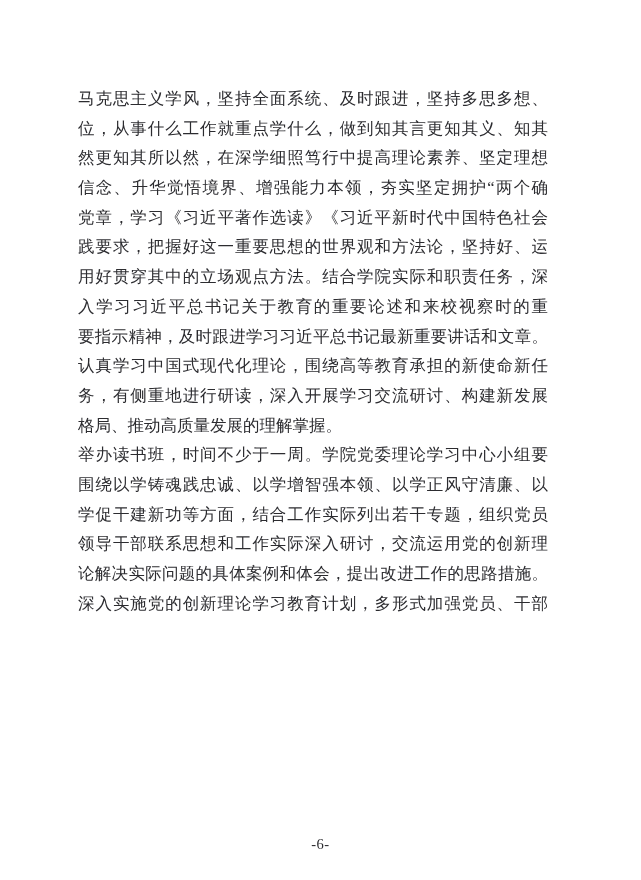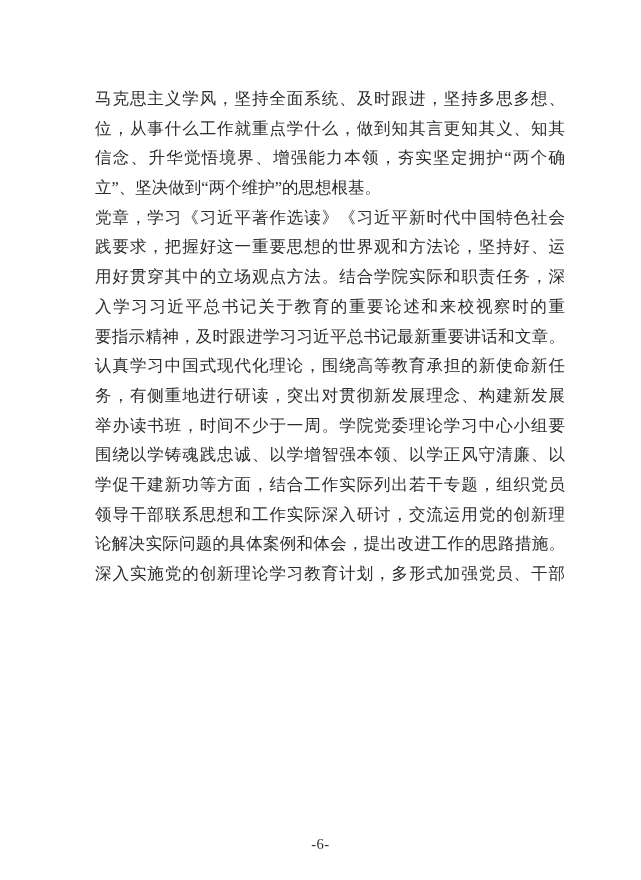--- a/index.html
+++ b/index.html
@@ -10,21 +10,21 @@
     width: 641px;
     height: 880px;
     background: #ffffff;
     position: relative;
     overflow: hidden;
     font-family: "Liberation Serif", "DejaVu Serif", serif;
     color: #2c2c30;
   }
   .text-block {
     position: absolute;
-    left: 95px;
+    left: 78px;
     top: 84px;
     width: 470px;
   }
   .line {
     font-size: 16.5px;
     line-height: 29.7px;
     height: 29.7px;
     text-align: justify;
     text-align-last: justify;
     text-justify: inter-character;
@@ -46,29 +46,30 @@
     letter-spacing: 0.5px;
     color: #2c2c30;
   }
 </style>
 </head>
 <body>
 
 <div class="text-block">
   <div class="line">马克思主义学风，坚持全面系统、及时跟进，坚持多思多想、</div>
   <div class="line">位，从事什么工作就重点学什么，做到知其言更知其义、知其</div>
+  <div class="line">然更知其所以然，在深学细照笃行中提高理论素养、坚定理想</div>
   <div class="line">信念、升华觉悟境界、增强能力本领，夯实坚定拥护“两个确</div>
-  <div class="line para-end">立”、坚决做到“两个维护”的思想根基。</div>
   <div class="line">党章，学习《习近平著作选读》《习近平新时代中国特色社会</div>
   <div class="line">践要求，把握好这一重要思想的世界观和方法论，坚持好、运</div>
   <div class="line">用好贯穿其中的立场观点方法。结合学院实际和职责任务，深</div>
   <div class="line">入学习习近平总书记关于教育的重要论述和来校视察时的重</div>
   <div class="line">要指示精神，及时跟进学习习近平总书记最新重要讲话和文章。</div>
   <div class="line">认真学习中国式现代化理论，围绕高等教育承担的新使命新任</div>
-  <div class="line">务，有侧重地进行研读，突出对贯彻新发展理念、构建新发展</div>
+  <div class="line">务，有侧重地进行研读，深入开展学习交流研讨、构建新发展</div>
+  <div class="line para-end">格局、推动高质量发展的理解掌握。</div>
   <div class="line">举办读书班，时间不少于一周。学院党委理论学习中心小组要</div>
   <div class="line">围绕以学铸魂践忠诚、以学增智强本领、以学正风守清廉、以</div>
   <div class="line">学促干建新功等方面，结合工作实际列出若干专题，组织党员</div>
   <div class="line">领导干部联系思想和工作实际深入研讨，交流运用党的创新理</div>
   <div class="line">论解决实际问题的具体案例和体会，提出改进工作的思路措施。</div>
   <div class="line">深入实施党的创新理论学习教育计划，多形式加强党员、干部</div>
 </div>
 
 <div class="page-number">-6-</div>
 

